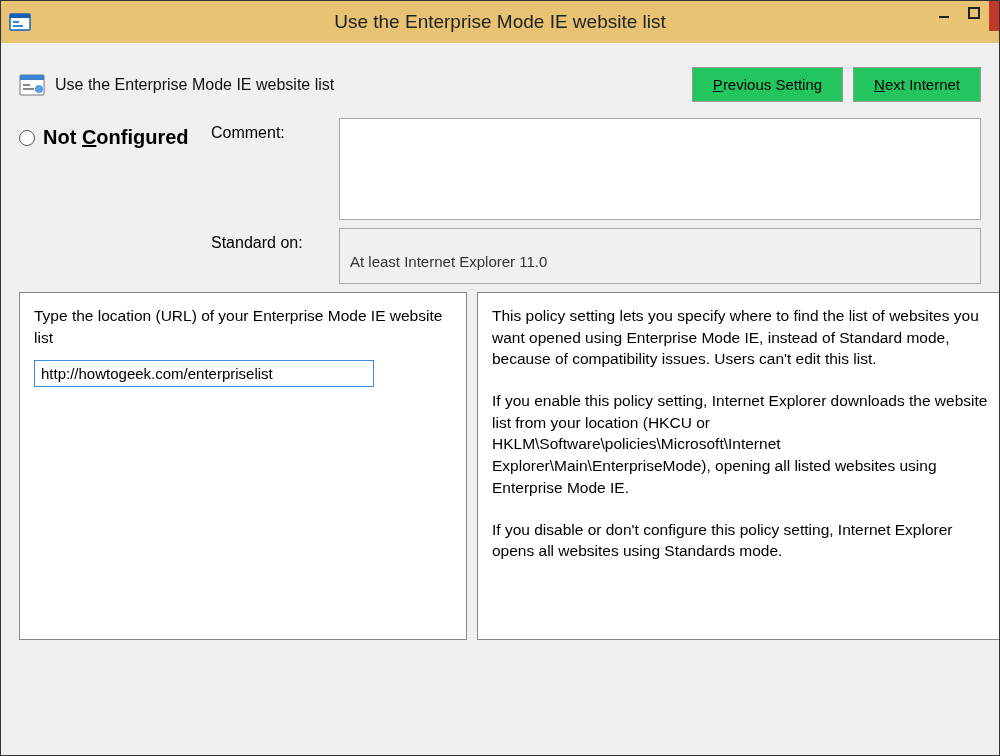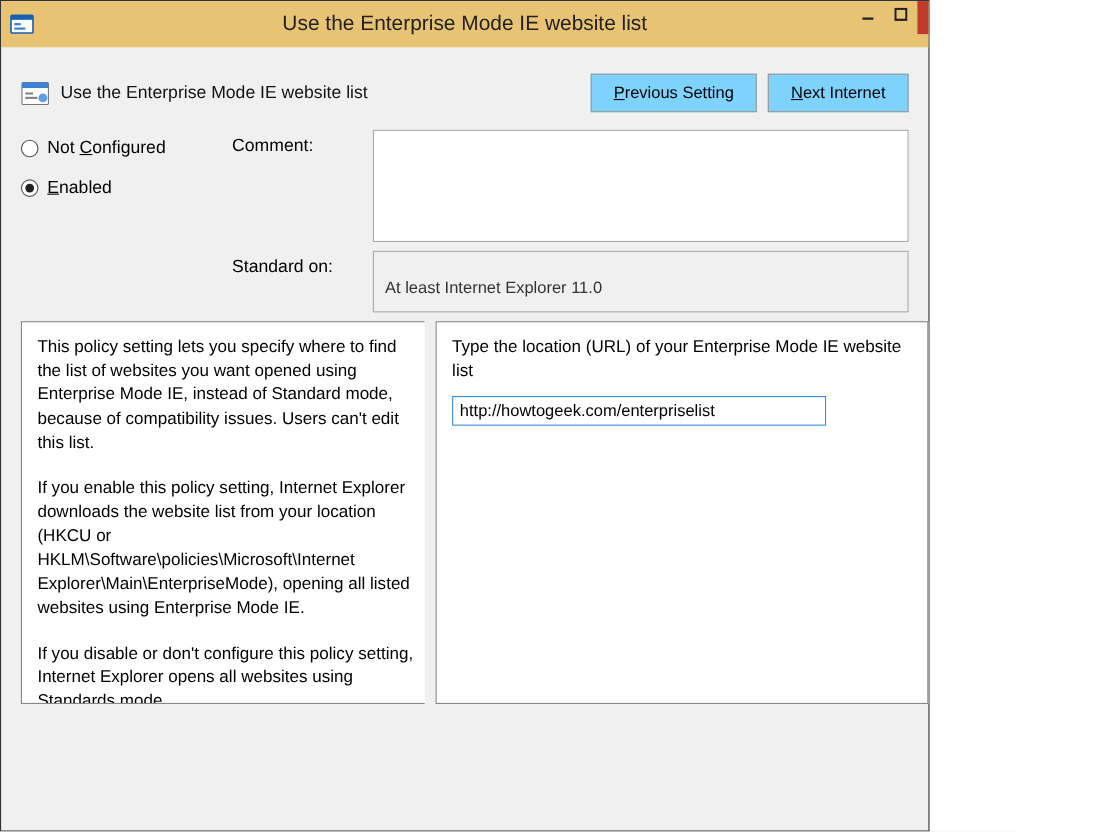--- a/index.html
+++ b/index.html
@@ -4,21 +4,21 @@
 <style>
   * { box-sizing: border-box; }
   body {
     margin: 0;
     font-family: "Segoe UI", Tahoma, sans-serif;
     font-size: 15px;
     background: #fff;
     overflow: hidden;
   }
   .window {
-    width: 845px;
+    width: 1000px;
     height: 756px;
     border: 1px solid #333;
     background: #f0f0f0;
     position: relative;
   }
   .titlebar {
     height: 42px;
     background: #e8c374;
     display: flex;
     align-items: center;
@@ -66,42 +66,43 @@
     width: 26px; height: 24px;
     margin-right: 10px;
     flex-shrink: 0;
   }
   .header-row .policy-title {
     font-size: 16px;
     color: #111;
     flex-grow: 1;
   }
   .nav-btn {
-    background: #7dd3fc;
+    background: #22c55e;
     border: 1px solid #999;
     padding: 8px 20px;
     font-size: 15px;
     margin-left: 10px;
     cursor: pointer;
     font-family: inherit;
   }
   .config-area {
     display: flex;
     padding: 4px 18px 8px 18px;
   }
   .radio-col {
     width: 180px;
     padding-top: 8px;
   }
   .radio-row {
     display: flex;
     align-items: center;
     margin-bottom: 18px;
-    font-size: 16px;
+    font-size: 20px;
     cursor: pointer;
+    font-weight: bold;
   }
   .radio {
     width: 16px; height: 16px;
     border: 1.5px solid #555;
     border-radius: 50%;
     margin-right: 8px;
     display: inline-flex;
     align-items: center;
     justify-content: center;
     background: #fff;
@@ -226,41 +227,37 @@
     <button class="nav-btn"><span class="underline-access">P</span><span>revious Setting</span></button>
     <button class="nav-btn"><span class="underline-access">N</span><span>ext Internet</span></button>
   </div>
 
   <div class="config-area">
     <div class="radio-col">
       <div class="radio-row">
         <span class="radio"></span>
         <span>Not <span class="underline-access">C</span>onfigured</span>
       </div>
-      <div class="radio-row">
-        <span class="radio checked"></span>
-        <span><span class="underline-access">E</span>nabled</span>
-      </div>
     </div>
 
     <div class="mid-col">
       <div class="mid-label">Comment:</div>
       <textarea class="comment-box" style=""></textarea>
 
       <div class="mid-label">Standard on:</div>
       <div class="supported-box">At least Internet Explorer 11.0</div>
     </div>
   </div>
 
 
   <div class="panels">
+    <div class="panel panel-options">
+      <div>Type the location (URL) of your Enterprise Mode IE website list</div>
+      <input type="text" class="url-input" value="http://howtogeek.com/enterpriselist" style="">
+    </div>
     <div class="panel panel-help">
       <p class="help-para">This policy setting lets you specify where to find the list of websites you want opened using Enterprise Mode IE, instead of Standard mode, because of compatibility issues. Users can't edit this list.</p>
       <p class="help-para">If you enable this policy setting, Internet Explorer downloads the website list from your location (HKCU or HKLM\Software\policies\Microsoft\Internet Explorer\Main\EnterpriseMode), opening all listed websites using Enterprise Mode IE.</p>
       <p class="help-para">If you disable or don't configure this policy setting, Internet Explorer opens all websites using Standards mode.</p>
     </div>
-    <div class="panel panel-options">
-      <div>Type the location (URL) of your Enterprise Mode IE website list</div>
-      <input type="text" class="url-input" value="http://howtogeek.com/enterpriselist" style="">
-    </div>
   </div>
 
 </div>
 
 </body></html>

